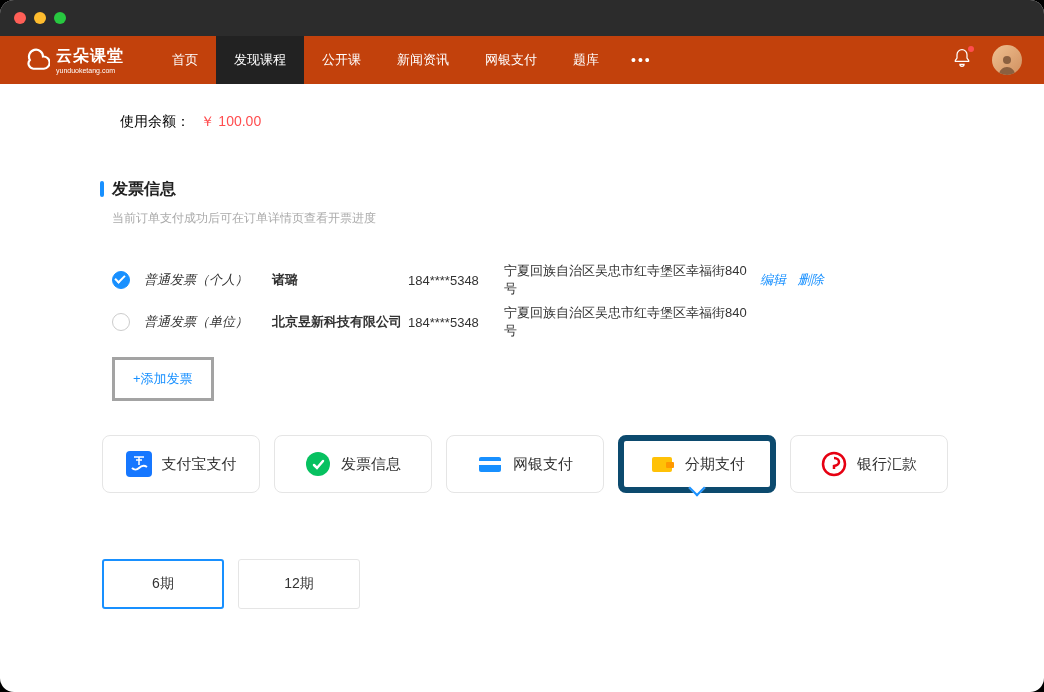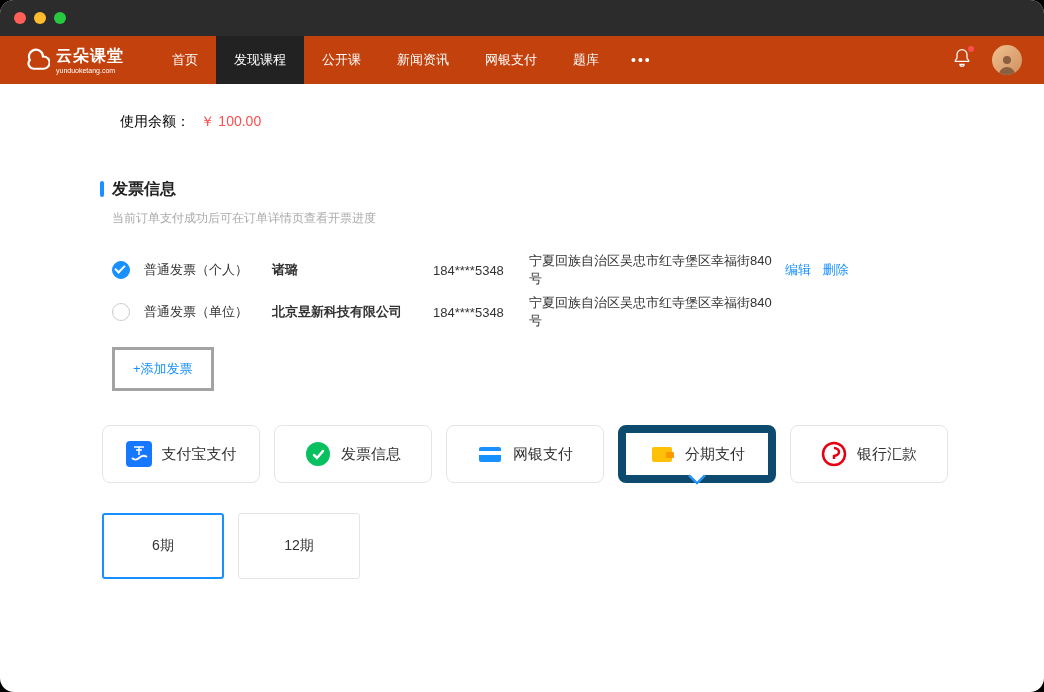--- a/index.html
+++ b/index.html
@@ -25,40 +25,40 @@
     .bell-badge { position: absolute; top: -2px; right: -2px; width: 6px; height: 6px; background: #ff4d4f; border-radius: 50%; }
     .avatar { width: 30px; height: 30px; border-radius: 50%; background: linear-gradient(135deg, #f0c090, #d09060); cursor: pointer; overflow: hidden; display: flex; align-items: flex-end; justify-content: center; }
     .avatar svg { width: 24px; height: 24px; }
     .content { padding: 0 90px 28px 100px; height: calc(100% - 84px); overflow-y: auto; }
     .balance-box { padding: 28px 20px 28px 20px; border-bottom: 0; }
     .balance-label { font-size: 14px; color: #000; }
     .balance-amt { font-size: 14px; color: #ff4d4f; margin-left: 6px; font-weight: 500; }
     .section { margin-top: 20px; }
     .sec-title { font-size: 16px; color: #222; font-weight: 600; position: relative; padding-left: 12px; margin-bottom: 10px; }
     .sec-title::before { content: ''; position: absolute; left: 0; top: 2px; width: 4px; height: 16px; background: #1890ff; border-radius: 2px; }
-    .sec-hint { font-size: 12px; color: #aaa; padding-left: 12px; margin-bottom: 22px; }
+    .sec-hint { font-size: 12px; color: #aaa; padding-left: 12px; margin-bottom: 32px; }
     .invoice-row { display: flex; align-items: center; padding: 0 12px; height: 42px; font-size: 13px; color: #333; }
     .radio { width: 18px; height: 18px; border-radius: 50%; border: 1.5px solid #ccc; margin-right: 14px; cursor: pointer; flex-shrink: 0; }
     .radio.checked { background: #1890ff; border-color: #1890ff; position: relative; }
     .radio.checked::after { content: ''; position: absolute; left: 4px; top: 1px; width: 4px; height: 8px; border: solid #fff; border-width: 0 2px 2px 0; transform: rotate(45deg); }
-    .inv-type { width: 128px; }
+    .inv-type { width: 128px; font-style: italic; }
     .inv-name { width: 136px; font-weight: bold; }
-    .inv-phone { width: 96px; margin-left: 25px; }
+    .inv-phone { width: 96px; }
     .inv-addr { flex: 0 0 auto; width: 250px; }
-    .inv-actions { color: #1890ff; cursor: pointer; margin-left: 6px; }
+    .inv-actions { color: #1890ff; cursor: pointer; margin-left: 6px; font-style: italic; }
     .inv-actions span { margin-right: 8px; }
     .add-invoice { margin: 14px 12px; display: inline-block; padding: 10px 18px; border: 3px solid #a3a3a3; color: #1890ff; font-size: 13px; cursor: pointer; background: #fff; }
     .pay-grid { display: flex; gap: 14px; margin-top: 16px; padding-left: 2px; flex-wrap: wrap; }
     .pay-card { width: 158px; height: 58px; border: 1px solid #e5e5e5; border-radius: 8px; display: flex; align-items: center; justify-content: center; gap: 10px; cursor: pointer; position: relative; }
-    .pay-card.selected { border: 8px solid #0c4a6e; }
+    .pay-card.selected { border: 6px solid #0c4a6e; }
     .pay-card.selected::after { content: ''; position: absolute; bottom: -7px; left: 50%; transform: translateX(-50%) rotate(45deg); width: 10px; height: 10px; background: #fff; border-right: 2px solid #1890ff; border-bottom: 2px solid #1890ff; }
     .pay-icon { width: 26px; height: 26px; display: flex; align-items: center; justify-content: center; }
     .pay-label { font-size: 15px; color: #333; }
     .period-row { display: flex; gap: 14px; margin-top: 30px; padding-left: 2px; }
-    .period-card { width: 122px; height: 66px; border: 1px solid #e5e5e5; border-radius: 3px; display: flex; align-items: center; justify-content: center; font-size: 14px; color: #333; cursor: pointer; }
+    .period-card { width: 122px; height: 50px; border: 1px solid #e5e5e5; border-radius: 3px; display: flex; align-items: center; justify-content: center; font-size: 14px; color: #333; cursor: pointer; margin-top: 36px; }
     .period-card.selected { border: 2px solid #1890ff; }
     .transfer-row { display: flex; gap: 14px; margin-top: 38px; padding-left: 2px; }
     .transfer-card { width: 158px; height: 58px; border: 1px solid #e5e5e5; border-radius: 4px; display: flex; align-items: center; justify-content: center; gap: 8px; cursor: pointer; }
   </style>
 </head>
 <body>
 
 <div class="window">
   <div class="titlebar">
     <div class="tl-dot tl-red"></div>

